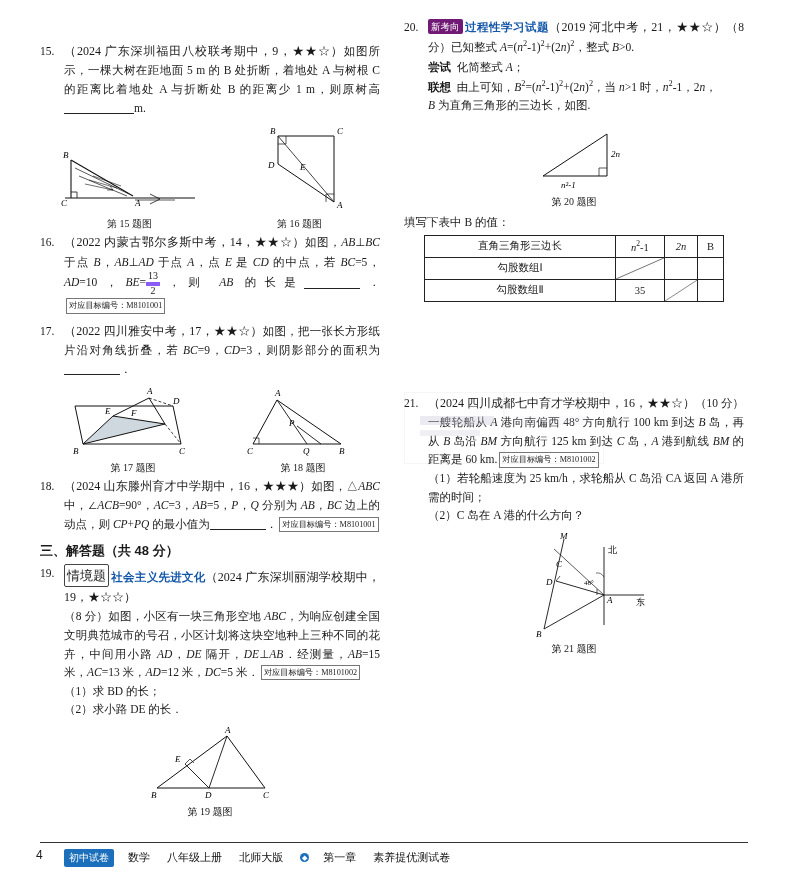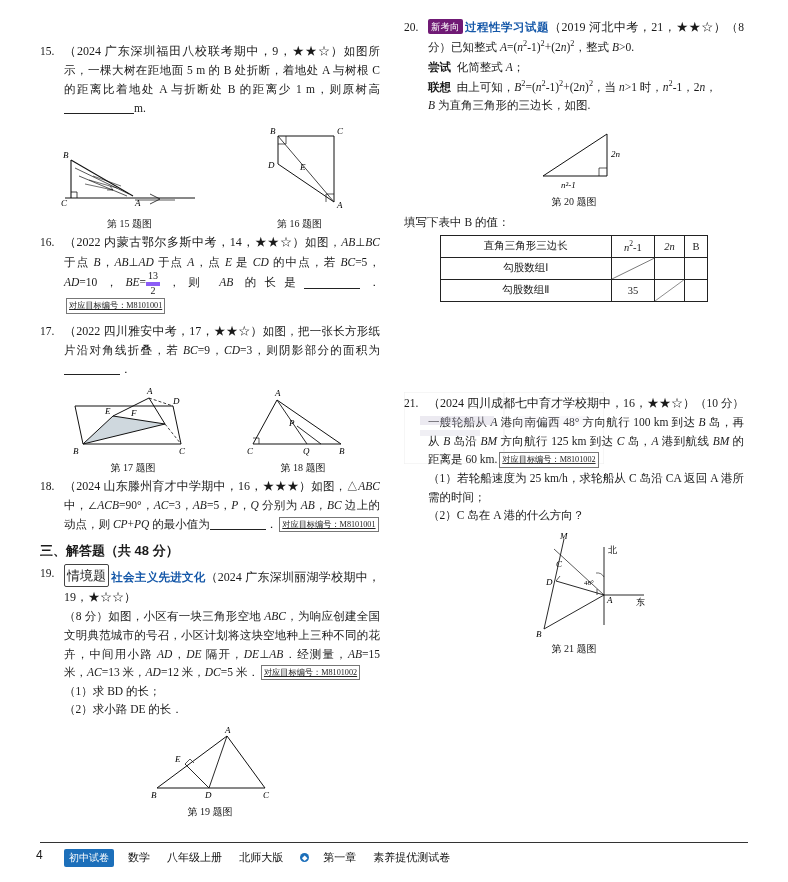--- a/index.html
+++ b/index.html
@@ -21,42 +21,42 @@
   .qbody{margin-left:24px;}
   .small-src{font-size:12px;}
   i{font-family:"Liberation Serif", serif;font-style:italic;}
   .blank{display:inline-block;border-bottom:1px solid #222;min-width:50px;height:0.95em;vertical-align:-2px;}
   .blank-m{min-width:56px;}
   .blank-l{min-width:70px;}
 
   .codebox{
     display:inline-block;border:1px solid #777;
     font-size:8.2px;padding:0 2px;margin-left:2px;
-    vertical-align:1px;color:#222;white-space:nowrap;text-decoration:underline;
+    vertical-align:1px;color:#222;white-space:nowrap;
   }
 
   .figcap{text-align:center;font-size:10px;margin-top:1px;}
   .figwrap{margin:4px 0 2px;}
   .figrow{display:flex;justify-content:space-around;align-items:flex-end;}
   .figcell{text-align:center;}
 
   .sec-head{font-size:13px;font-weight:bold;margin:9px 0 4px;font-family:"Liberation Sans",sans-serif;}
   .ctx-badge{
     display:inline-block;border:1px solid #444;border-radius:2px;
     font-size:13px;padding:0 2px;margin-right:2px;vertical-align:1px;
   }
   .blue-bold{color:#1457a8;font-weight:bold;}
   .newtag{
     display:inline-block;background:#701a75;color:#fff;font-size:9.5px;
     padding:0px 3px;border-radius:2px;margin-right:2px;vertical-align:1px;
     font-family:"Liberation Sans",sans-serif;
   }
   .kw{font-weight:bold;}
 
-  table.dtable{border-collapse:collapse;width:268px;margin:5px auto 2px;font-size:10.5px;}
+  table.dtable{border-collapse:collapse;width:300px;margin:5px auto 2px;font-size:10.5px;}
   table.dtable td{border:1px solid #222;height:21px;text-align:center;padding:0 2px;}
   .tbl-lead{font-size:11.5px;margin-top:6px;}
 
   .footer{
     position:absolute;left:0;bottom:0;width:788px;height:46px;
   }
   .footline{position:absolute;left:40px;right:40px;top:6px;border-top:1px solid #333;}
   .pageno{position:absolute;left:36px;top:12px;font-size:12px;font-family:"Liberation Sans",sans-serif;}
   .footbadge{
     position:absolute;left:64px;top:13px;background:#1c6fba;color:#fff;

